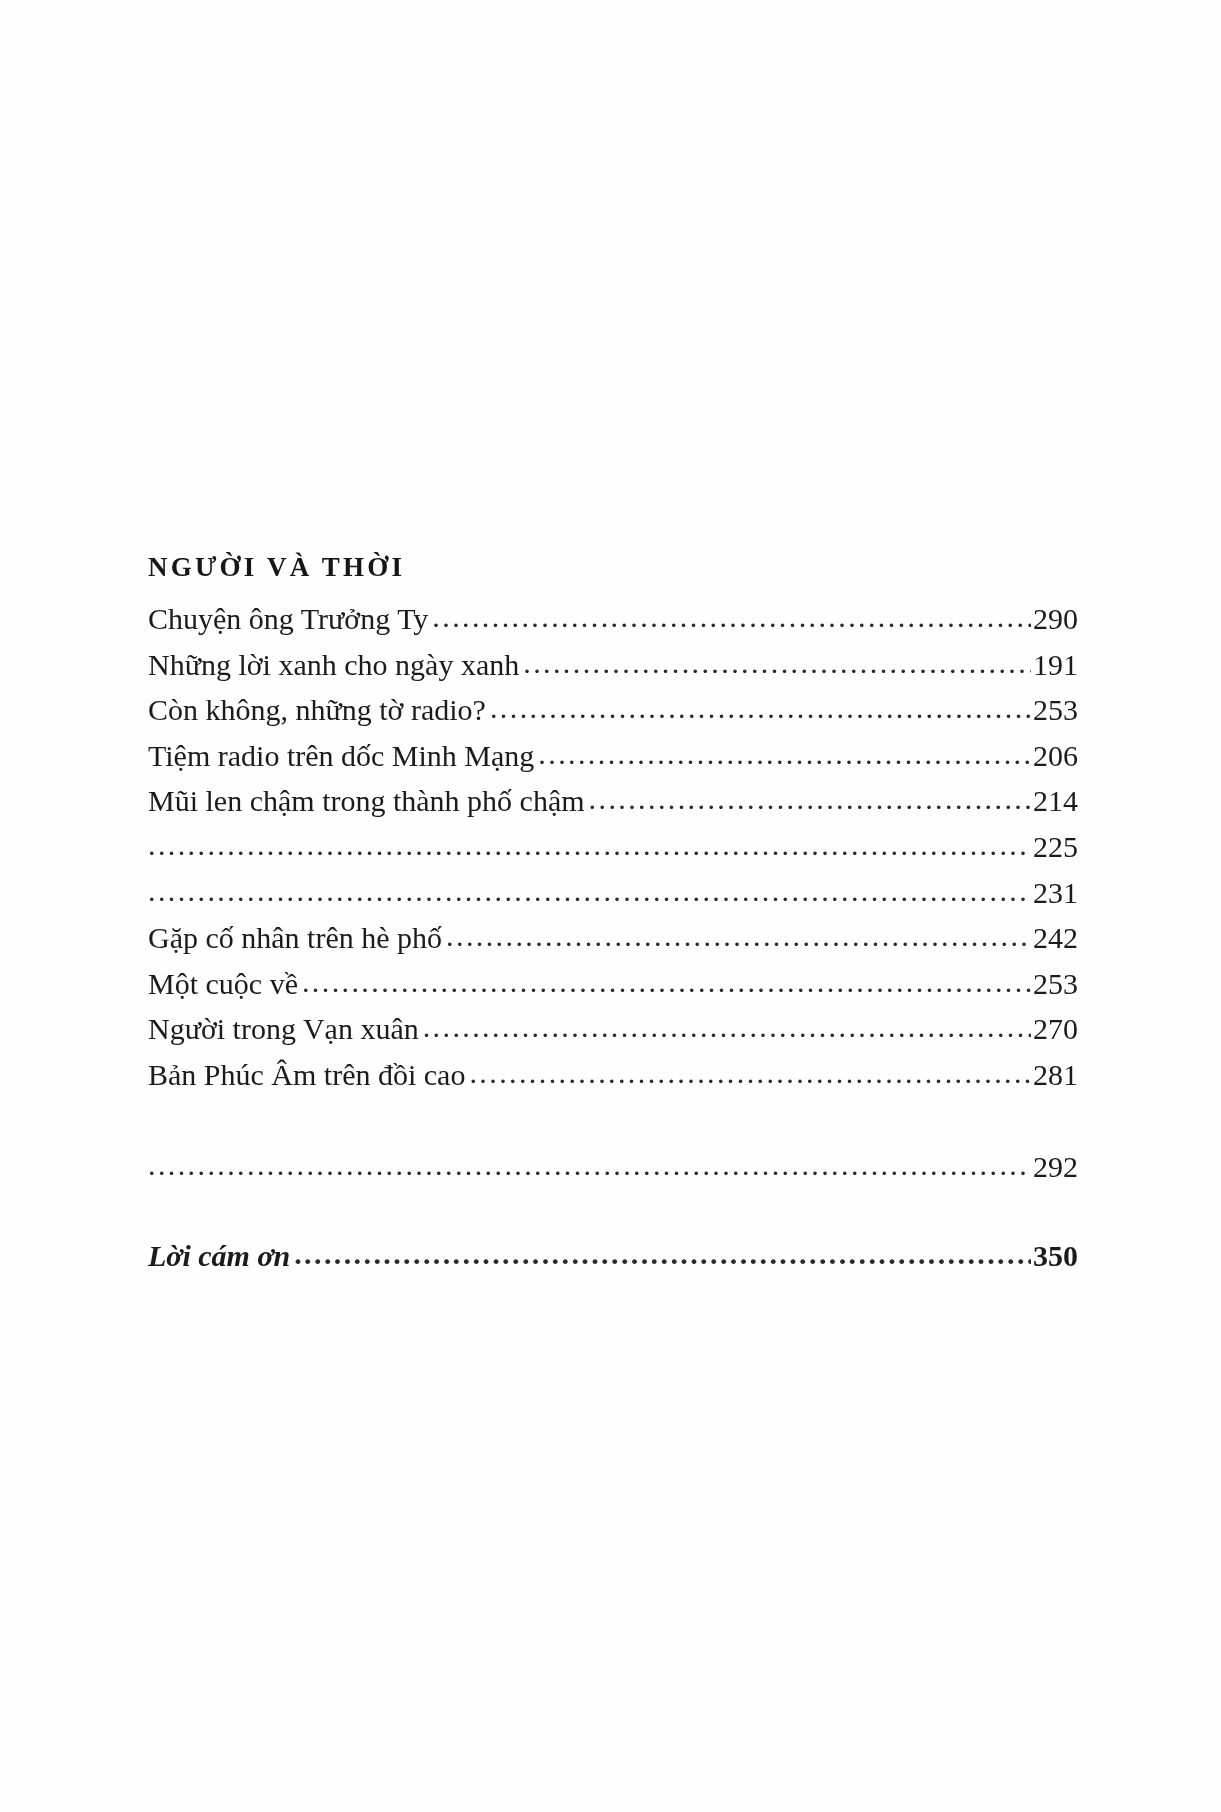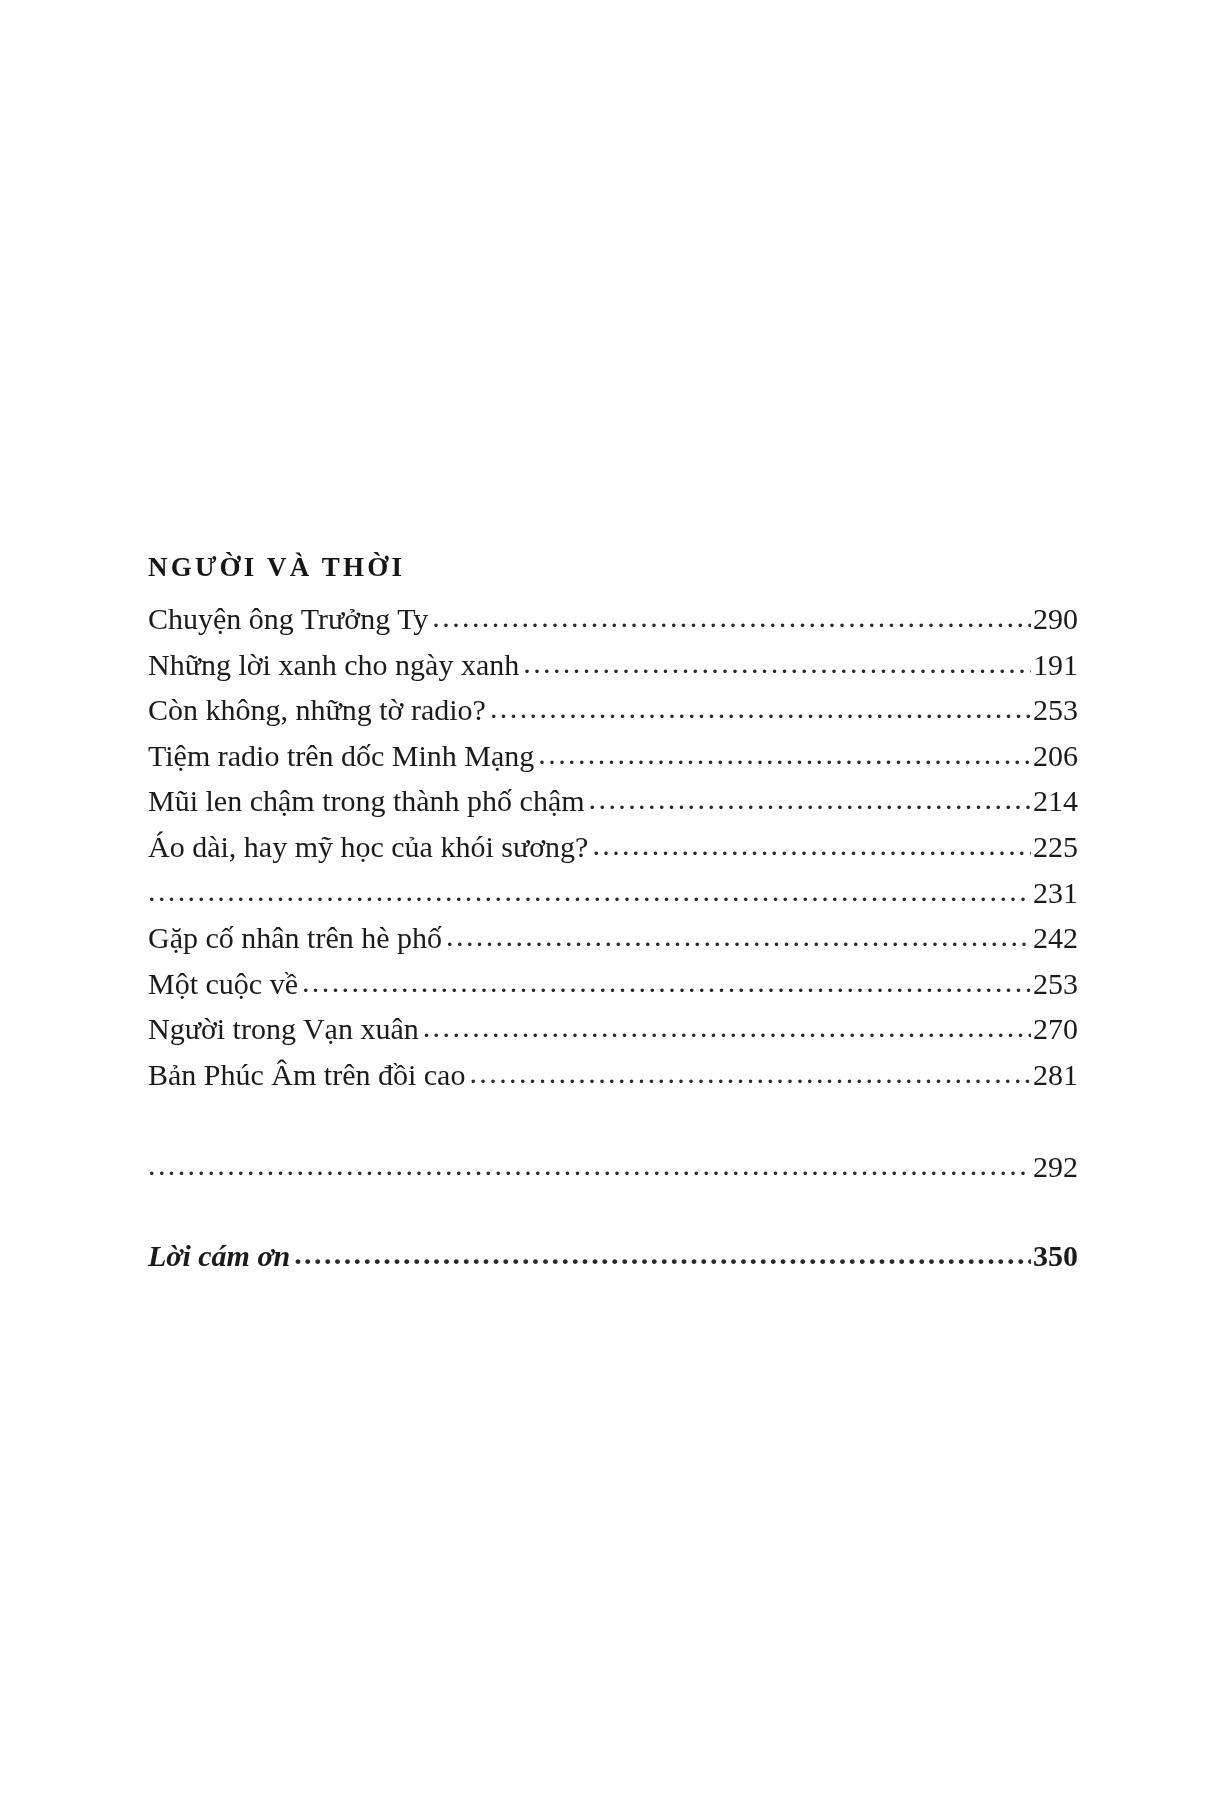--- a/index.html
+++ b/index.html
@@ -123,21 +123,20 @@
         <span class="entry-page">206</span>
       </div>
 
       <div class="entry">
         <span class="entry-title">Mũi len chậm trong thành phố chậm</span>
         <span class="entry-dots">.....................................................................................................................................................</span>
         <span class="entry-page">214</span>
       </div>
 
       <div class="entry">
-        <span class="entry-title">Áo dài, hay mỹ học của khói sương?</span>
         <span class="entry-dots">.....................................................................................................................................................</span>
         <span class="entry-page">225</span>
       </div>
 
       <div class="entry">
         <span class="entry-dots">.....................................................................................................................................................</span>
         <span class="entry-page">231</span>
       </div>
 
       <div class="entry">

